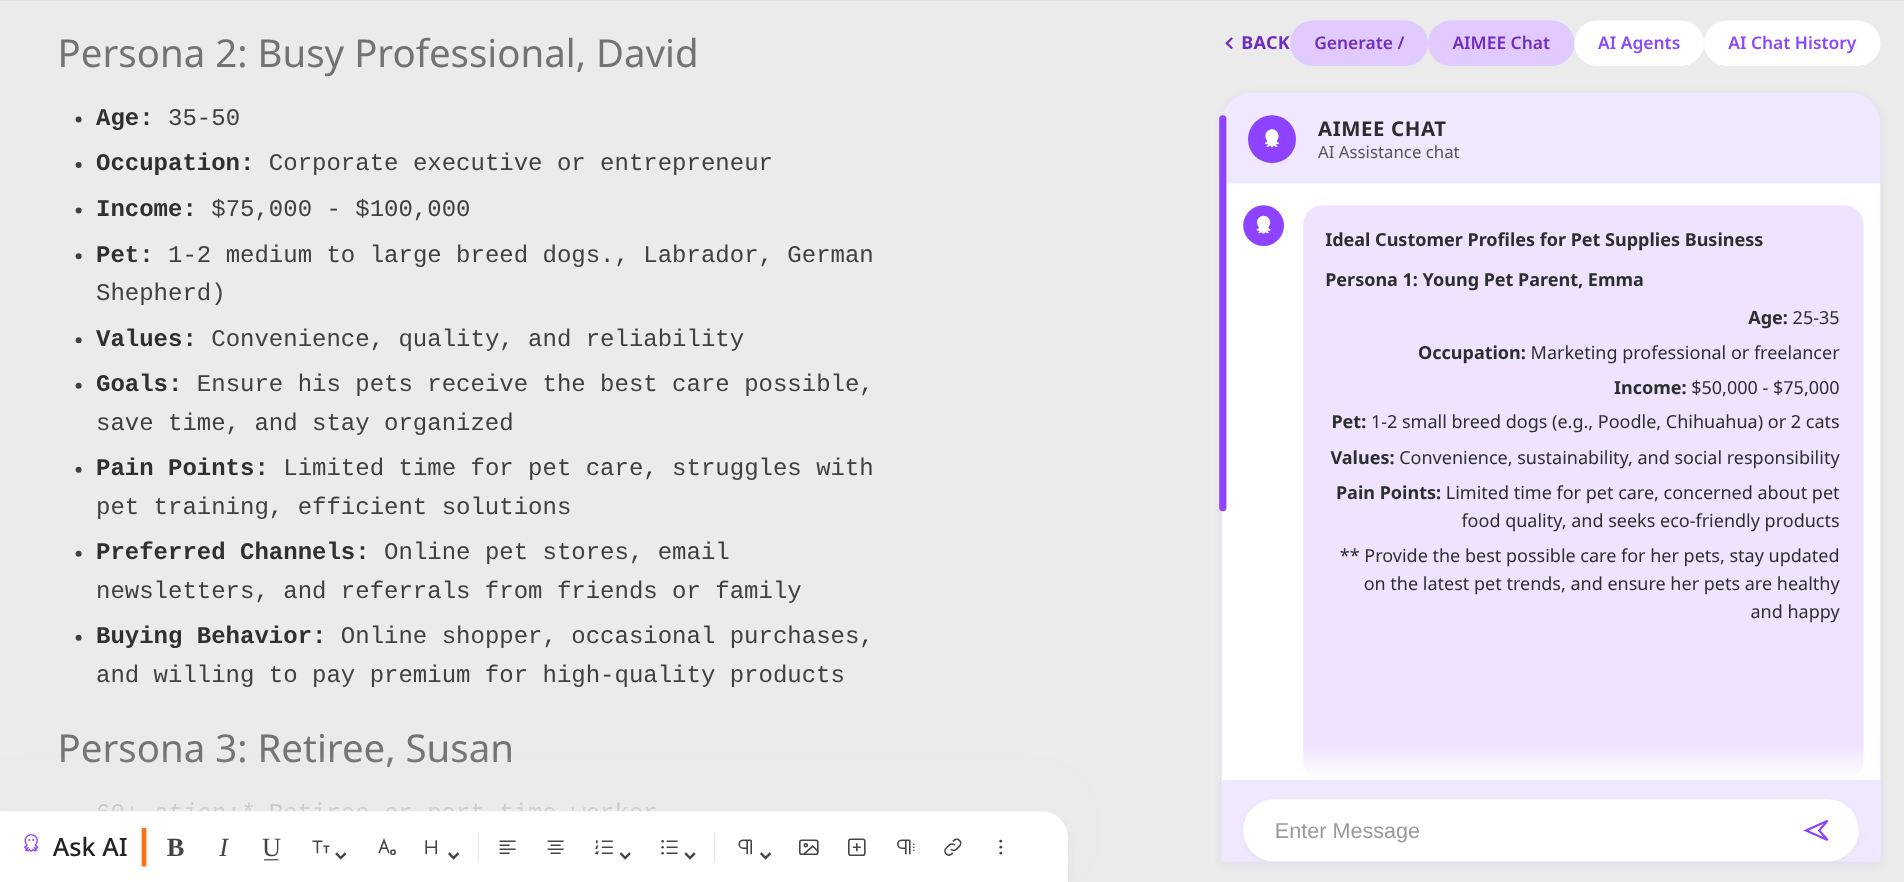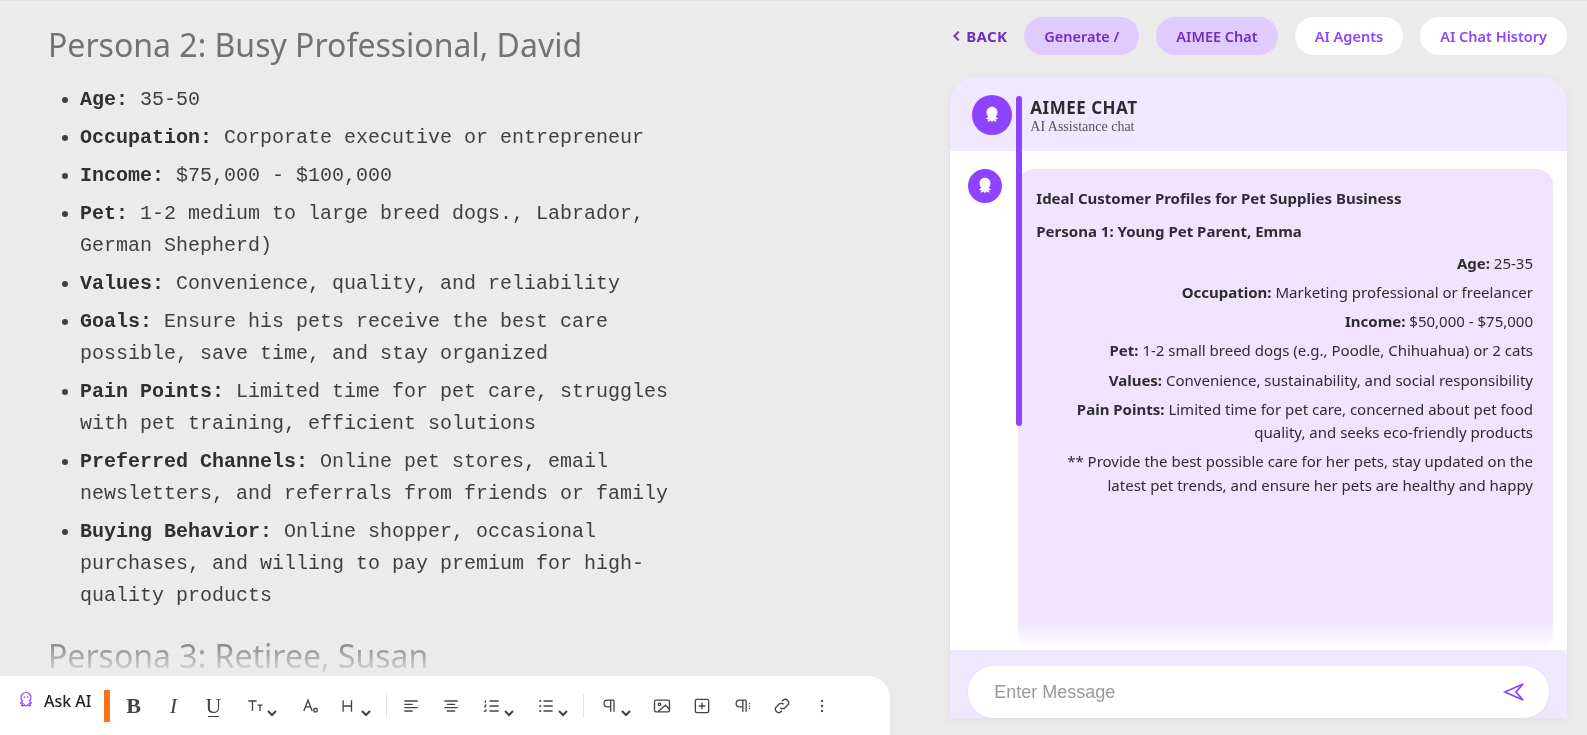--- a/index.html
+++ b/index.html
@@ -92,25 +92,25 @@
     width:870px;
     background:#fff;
     border-top-right-radius:22px;
     box-shadow:0 -20px 30px rgba(235,235,235,0.95), 0 0 10px rgba(0,0,0,0.04);
     display:flex;
     align-items:center;
     padding:0 10px;
     z-index:10;
   }
   .askai-lead{
-    display:flex;gap:8px;
+    display:flex;align-items:center;gap:8px;
     padding:0 12px 0 6px;
     color:var(--purple);
-    font-size:16px;
-    border-right:6px solid #f97316;
+    font-size:21px;
+    border-right:4px solid #f97316;
     height:32px;
   }
   .askai-lead .txt{color:#222;font-weight:500;}
   .tb-items{display:flex;align-items:center;gap:4px;padding-left:6px;}
   .tb-btn{
     width:36px;height:36px;
     display:flex;align-items:center;justify-content:center;
     border-radius:6px;
     color:var(--icon-dark);
     cursor:pointer;
@@ -127,21 +127,21 @@
   
   .right-pane{
     flex:1;
     background:#ebebeb;
     position:relative;
     display:flex;
     flex-direction:column;
     padding:16px 20px 18px 26px;
   }
   .right-top{
-    display:flex;align-items:center;gap:17px;
+    display:flex;align-items:center;gap:0;
     margin-bottom:22px;
   }
   .back-link{
     display:flex;align-items:center;gap:2px;
     color:var(--back-text);
     font-weight:700;font-size:15px;
     cursor:pointer;
     letter-spacing:0.3px;
   }
   .back-link svg{width:14px;height:14px;stroke:var(--back-text);stroke-width:2.2;fill:none;}
@@ -171,21 +171,21 @@
   }
   .avatar-circle{
     width:40px;height:40px;border-radius:50%;
     background:var(--purple);
     display:flex;align-items:center;justify-content:center;
     color:#fff;
   }
   .avatar-circle.small{width:34px;height:34px;}
   .avatar-circle svg{width:22px;height:22px;fill:#fff;}
   .chat-header .title{font-weight:700;font-size:17px;color:#2c2c2c;letter-spacing:0.5px;}
-  .chat-header .sub{font-size:14px;color:#555;font-family:Liberation Serif, serif;}
+  .chat-header .sub{font-size:14px;color:#555;}
   .chat-body{
     flex:1;
     background:#fff;
     margin:0;
     display:flex;
     padding:18px 14px 0 18px;
     overflow:hidden;
     position:relative;
   }
   .msg-row{display:flex;gap:16px;width:100%;}

